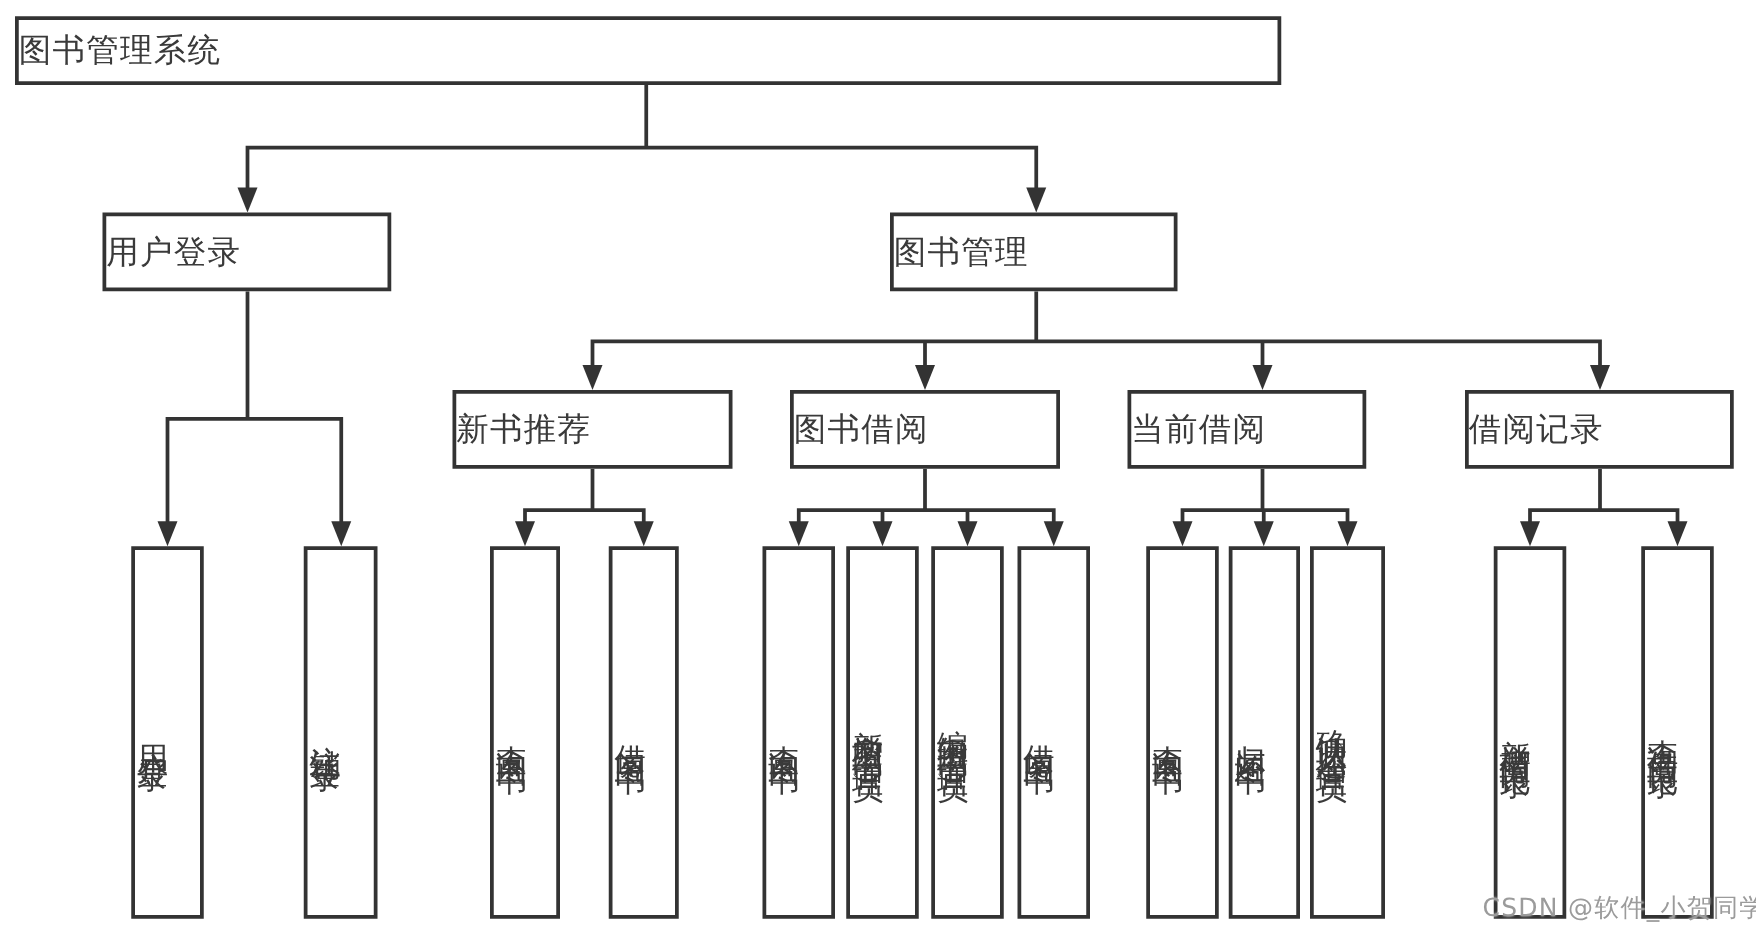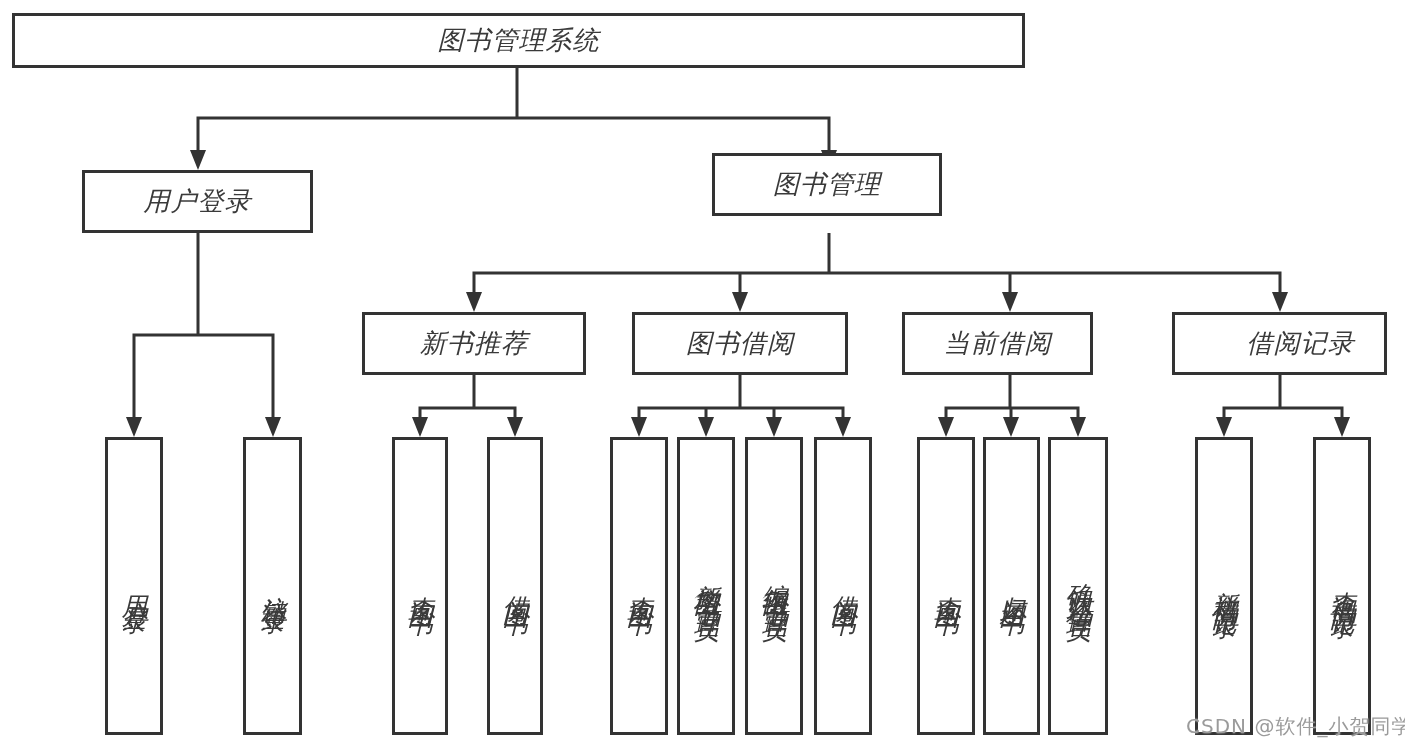--- a/index.html
+++ b/index.html
@@ -18,23 +18,21 @@
     stroke-width: 3;
     fill: none;
   }
   .arrowhead polygon { fill: var(--line, #333333); }
   .node {
     position: absolute;
     background: var(--box_fill, #ffffff);
     border: 3px solid var(--box_border, #333333);
     display: flex;
     align-items: center;
-    justify-content: center;
     color: var(--text, #3a3a3a);
-    font-style: italic;
   }
   .node.h { font-size: 26px; letter-spacing: 1px; white-space: nowrap; }
   .node.v { font-size: 25px; }
   .node.v span {
     writing-mode: vertical-rl;
     text-orientation: mixed;
     letter-spacing: 5px;
     line-height: 1.1;
   }
   .watermark {
@@ -93,34 +91,34 @@
     </g>
   </svg>
 
   <div class="node h" style="left:12px; top:13px; width:1013px; height:55px;">
     <span>图书管理系统</span>
   </div>
 
   <div class="node h" style="left:82px; top:170px; width:231px; height:63px;">
     <span>用户登录</span>
   </div>
-  <div class="node h" style="left:712px; top:153px; width:230px; height:63px;">
+  <div class="node h" style="left:712px; top:170px; width:230px; height:63px;">
     <span>图书管理</span>
   </div>
 
   <div class="node h" style="left:362px; top:312px; width:224px; height:63px;">
     <span>新书推荐</span>
   </div>
   <div class="node h" style="left:632px; top:312px; width:216px; height:63px;">
     <span>图书借阅</span>
   </div>
   <div class="node h" style="left:902px; top:312px; width:191px; height:63px;">
     <span>当前借阅</span>
   </div>
-  <div class="node h" style="left:1172px; top:312px; width:215px; height:63px;padding-left:42px;">
+  <div class="node h" style="left:1172px; top:312px; width:215px; height:63px;">
     <span>借阅记录</span>
   </div>
 
   <div class="node v" style="left:105px; top:437px; width:58px; height:298px;">
     <span>用户登录</span>
   </div>
   <div class="node v" style="left:243px; top:437px; width:59px; height:298px;">
     <span>注销登录</span>
   </div>
 

